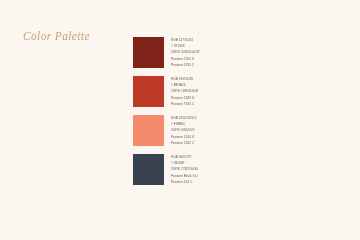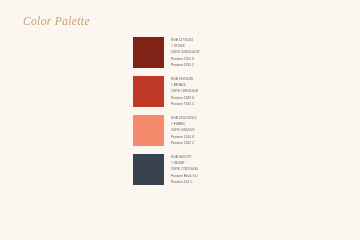--- a/index.html
+++ b/index.html
@@ -16,21 +16,21 @@
   .page {
     position: relative;
     width: 360px;
     height: 203px;
     background: #fcf6f0;
     box-sizing: border-box;
   }
   .page-title {
     position: absolute;
     left: 23px;
-    top: 15px;
+    top: 30px;
     font-family: "Liberation Serif", serif;
     font-style: italic;
     font-size: 11.5px;
     letter-spacing: 0.35px;
     color: #c9a272;
     white-space: nowrap;
   }
   .palette {
     position: absolute;
     left: 133px;

